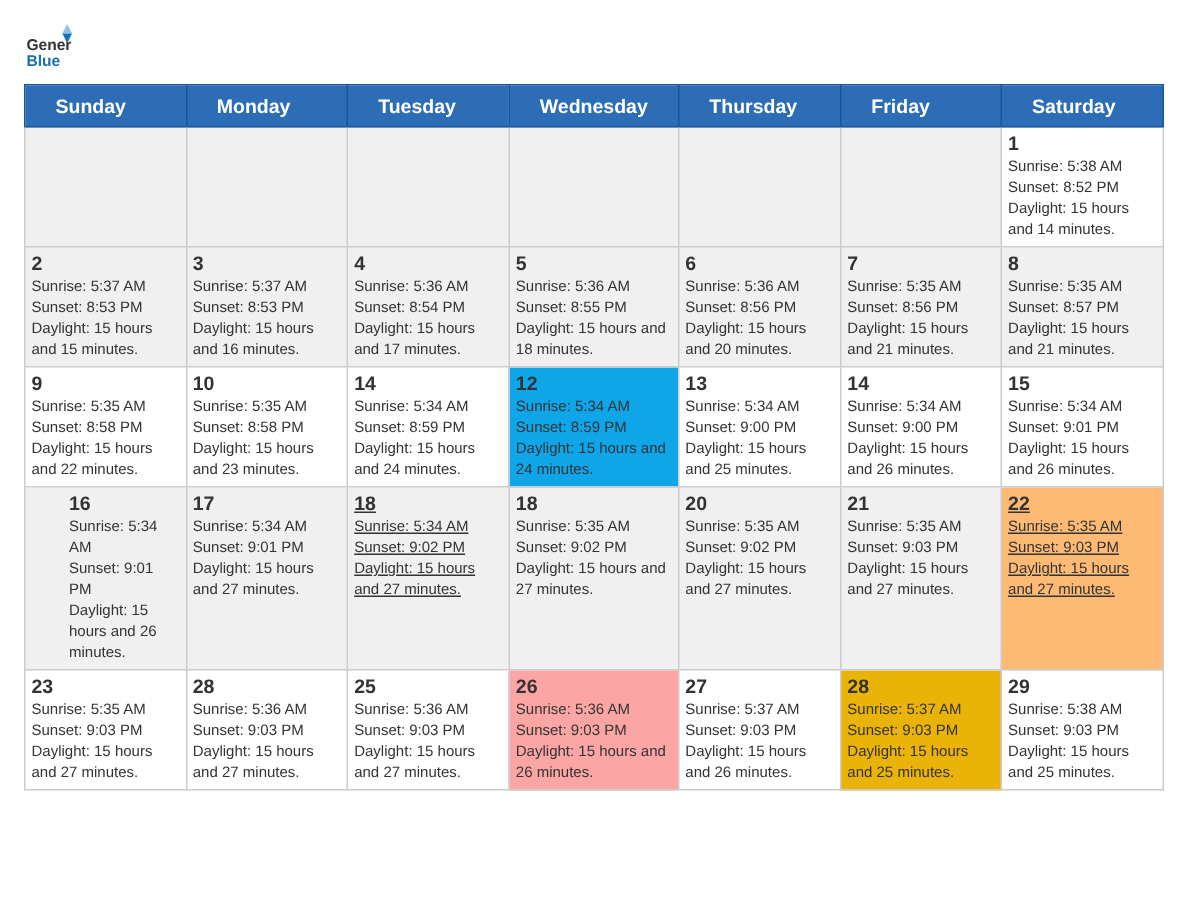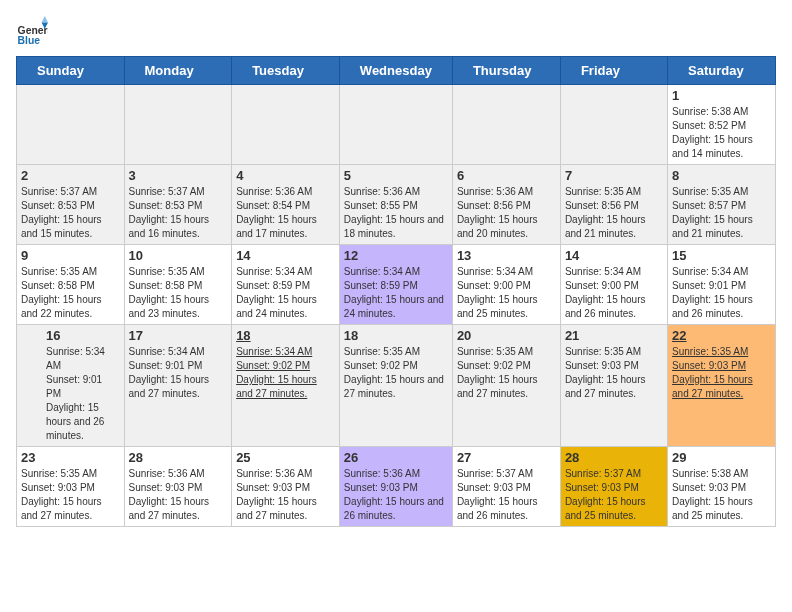--- a/index.html
+++ b/index.html
@@ -188,21 +188,21 @@
           <div class="day-info" style="white-space: pre-line;">Sunrise: 5:35 AM
 Sunset: 8:58 PM
 Daylight: 15 hours and 23 minutes.</div>
         </td>
         <td style="background: rgb(255, 255, 255);">
           <span class="day-number">14</span>
           <div class="day-info" style="white-space: pre-line;">Sunrise: 5:34 AM
 Sunset: 8:59 PM
 Daylight: 15 hours and 24 minutes.</div>
         </td>
-        <td style="background: #c4b5fd;">
+        <td style="background: #0ea5e9;">
           <span class="day-number">12</span>
           <div class="day-info" style="white-space: pre-line;">Sunrise: 5:34 AM
 Sunset: 8:59 PM
 Daylight: 15 hours and 24 minutes.</div>
         </td>
         <td style="background: rgb(255, 255, 255);">
           <span class="day-number">13</span>
           <div class="day-info" style="white-space: pre-line;">Sunrise: 5:34 AM
 Sunset: 9:00 PM
 Daylight: 15 hours and 25 minutes.</div>
@@ -276,21 +276,21 @@
           <div class="day-info" style="white-space: pre-line;">Sunrise: 5:36 AM
 Sunset: 9:03 PM
 Daylight: 15 hours and 27 minutes.</div>
         </td>
         <td style="background: rgb(255, 255, 255);">
           <span class="day-number">25</span>
           <div class="day-info" style="white-space: pre-line;">Sunrise: 5:36 AM
 Sunset: 9:03 PM
 Daylight: 15 hours and 27 minutes.</div>
         </td>
-        <td style="background: #c4b5fd; margin-top: 12px;">
+        <td style="background: #fca5a5; margin-top: 12px;">
           <span class="day-number">26</span>
           <div class="day-info" style="white-space: pre-line;">Sunrise: 5:36 AM
 Sunset: 9:03 PM
 Daylight: 15 hours and 26 minutes.</div>
         </td>
         <td style="background: rgb(255, 255, 255);">
           <span class="day-number">27</span>
           <div class="day-info" style="white-space: pre-line;">Sunrise: 5:37 AM
 Sunset: 9:03 PM
 Daylight: 15 hours and 26 minutes.</div>

